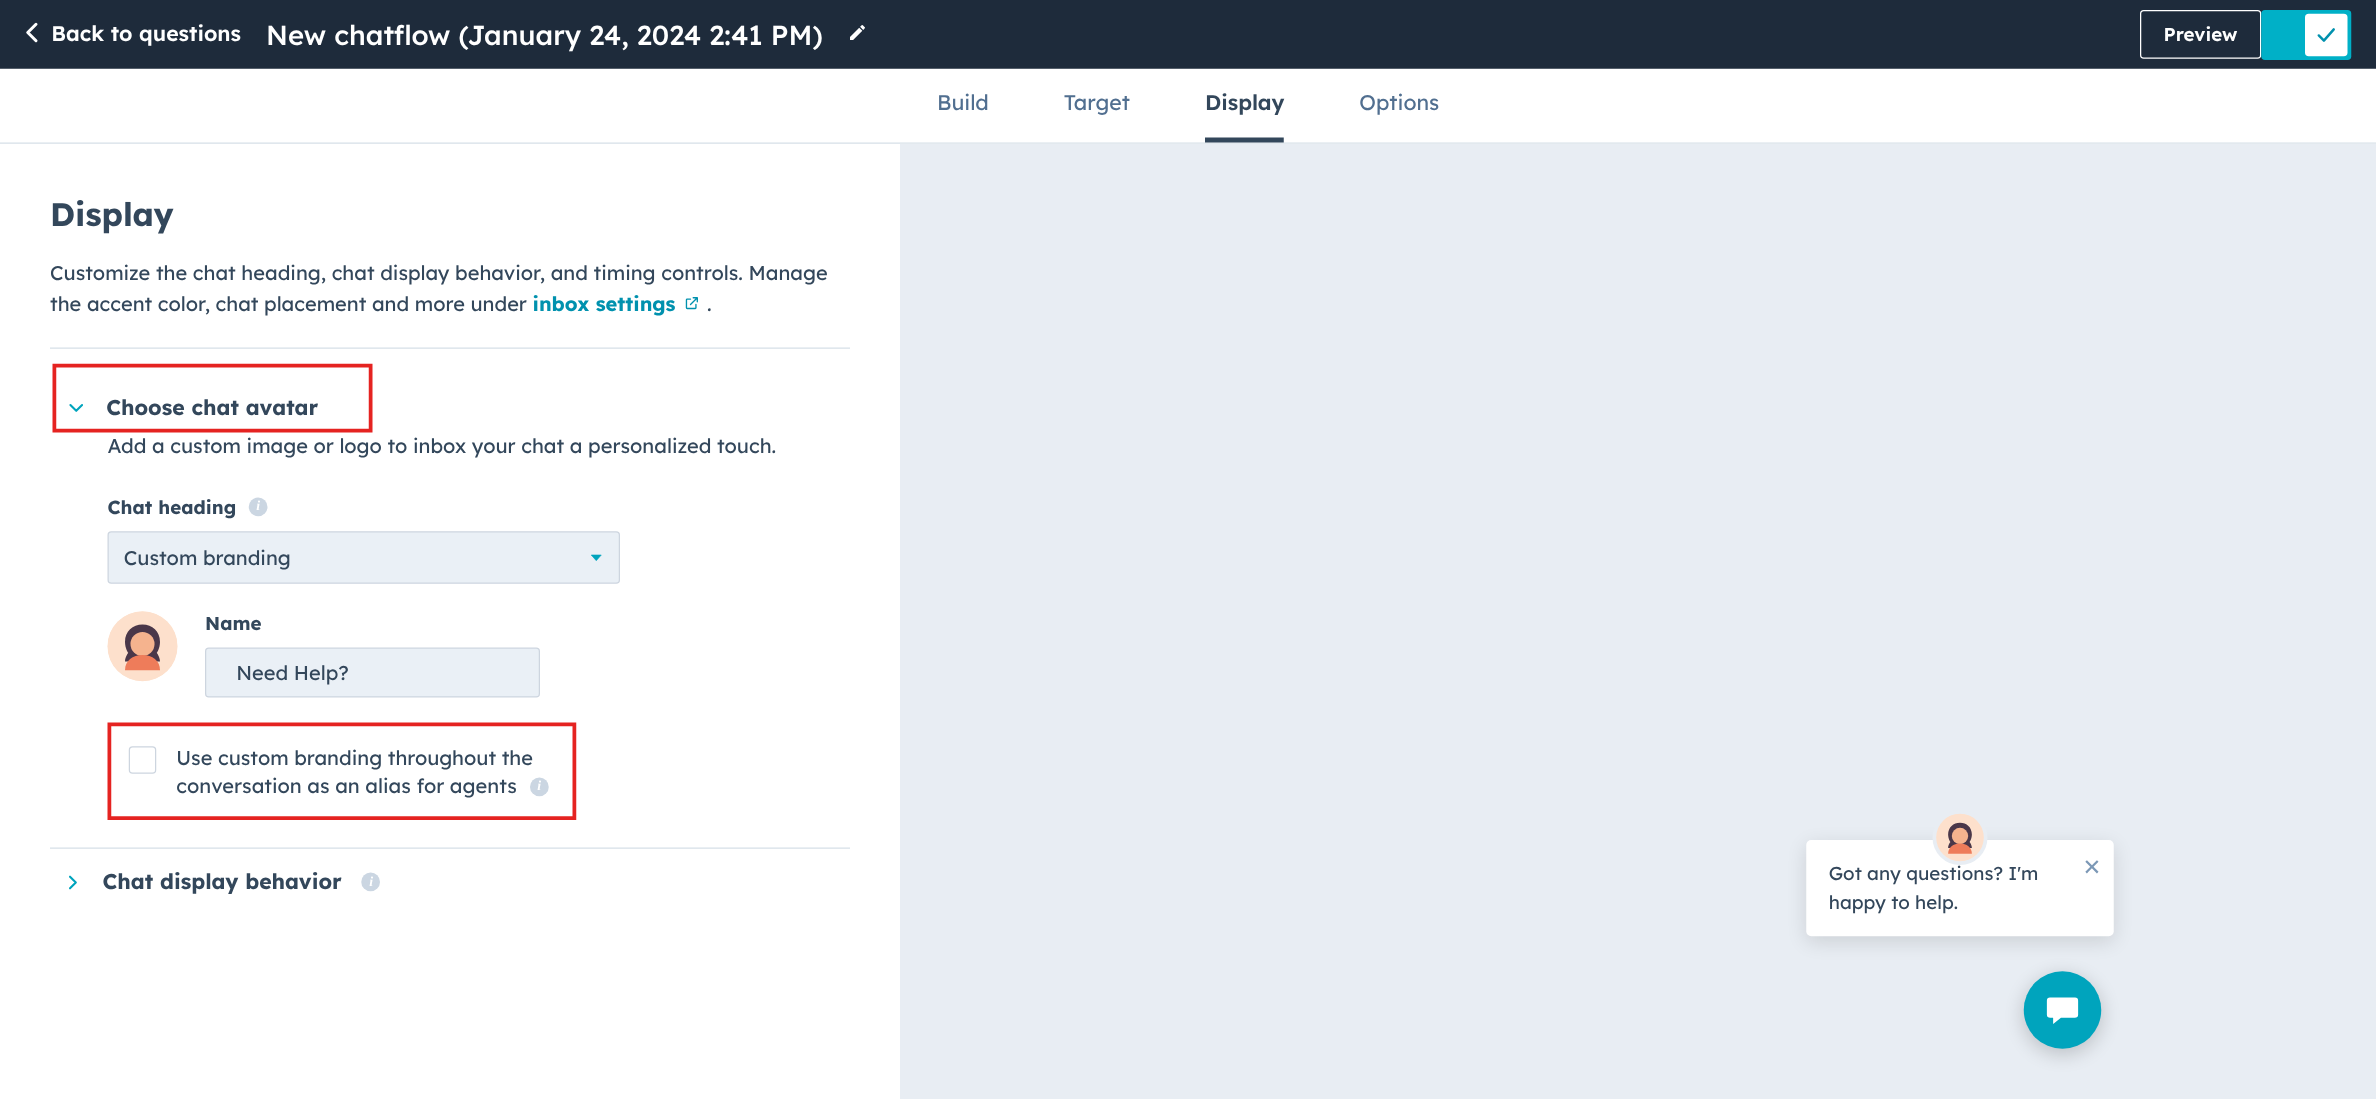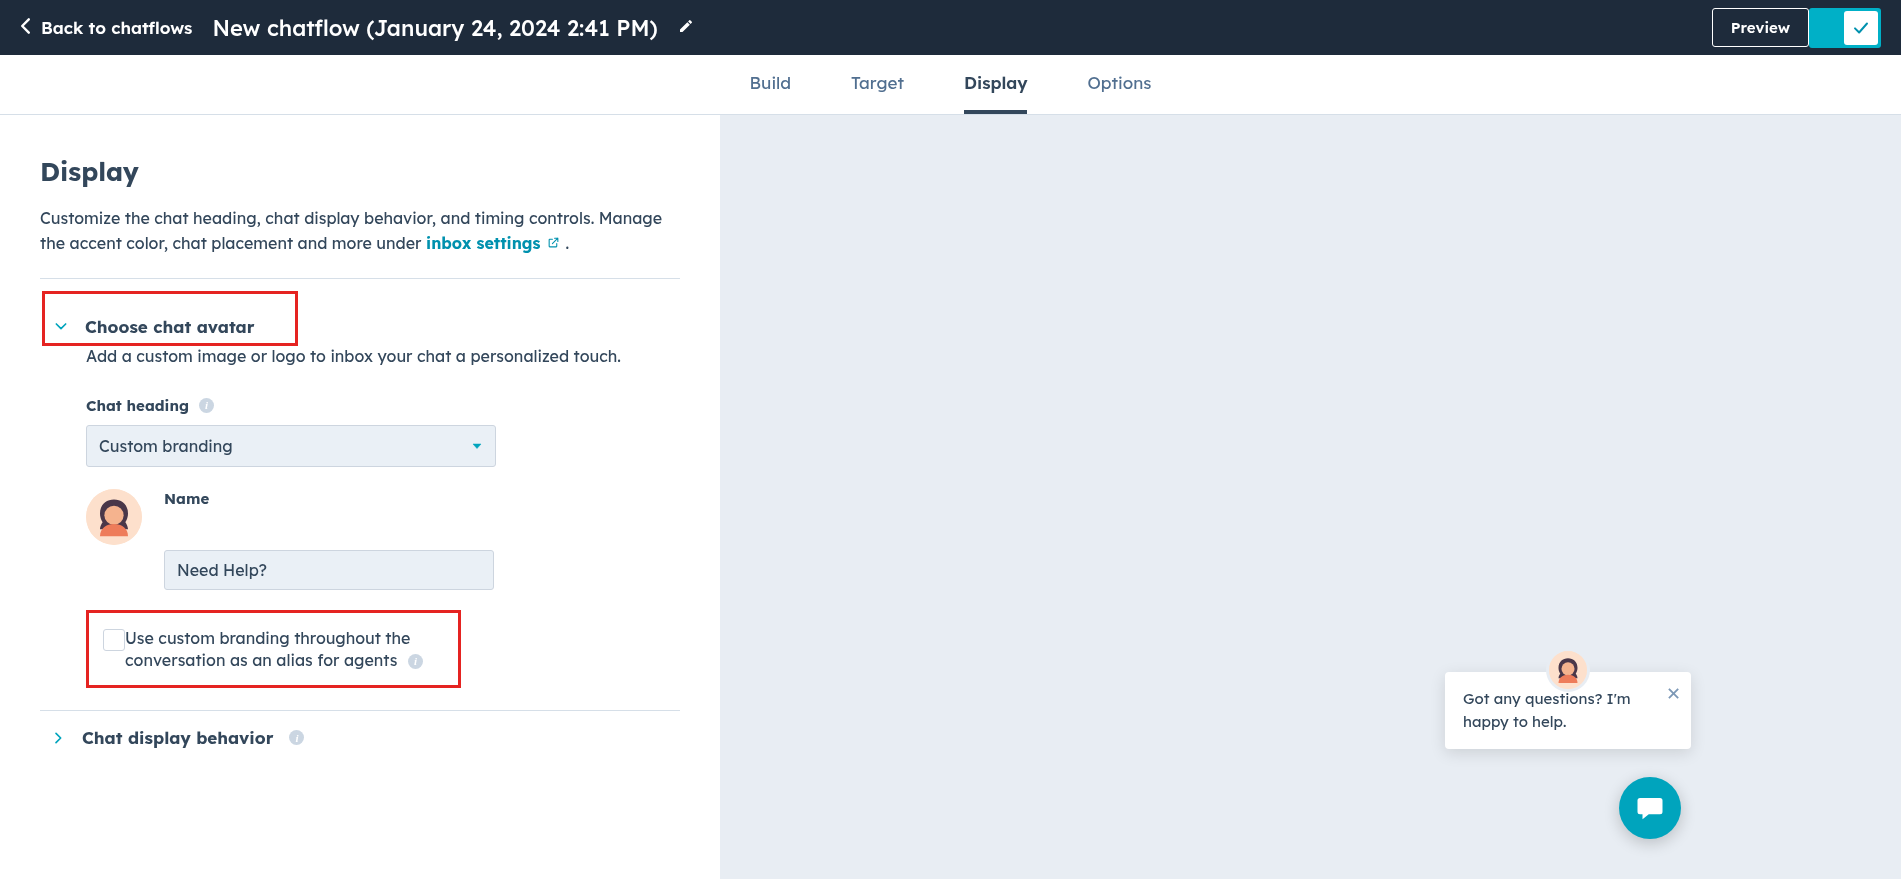--- a/index.html
+++ b/index.html
@@ -52,22 +52,22 @@
   .section-header .label{font-size:17px;font-weight:700;color:var(--navy);}
   .section-body{padding:0 0 22px 46px;}
   .section-desc{font-size:16px;color:var(--navy);margin:0 0 30px 0;}
   .field-label{font-size:15px;font-weight:700;color:var(--navy);display:flex;align-items:center;gap:10px;margin-bottom:10px;}
   .info-icon{width:15px;height:15px;border-radius:50%;background:#cbd6e2;color:#fff;display:inline-flex;align-items:center;justify-content:center;font-size:11px;font-weight:700;font-family:Georgia,serif;font-style:italic;}
   .select{width:410px;height:42px;background:var(--grey-light);border:1px solid var(--grey-border);border-radius:3px;display:flex;align-items:center;padding:0 12px;justify-content:space-between;cursor:pointer;font-size:16px;color:var(--navy);}
   .select .caret svg{stroke:#00a4bd;fill:#00a4bd;}
   .avatar-row{display:flex;align-items:flex-start;gap:22px;margin-top:22px;}
   .avatar{width:56px;height:56px;border-radius:50%;background:#fde2cf;display:flex;align-items:center;justify-content:center;overflow:hidden;flex-shrink:0;}
   .name-col{flex:0 0 330px;}
-  .text-input{width:330px;height:40px;background:var(--grey-light);border:1px solid var(--grey-border);border-radius:3px;padding:0 12px;font-size:16px;color:var(--navy);margin-top:32px;}
-  .checkbox-row{display:flex;align-items:flex-start;margin-top:24px;max-width:360px;}
+  .text-input{width:268px;height:40px;background:var(--grey-light);border:1px solid var(--grey-border);border-radius:3px;padding:0 24px;font-size:16px;color:var(--navy);}
+  .checkbox-row{display:flex;align-items:flex-start;gap:16px;margin-top:24px;max-width:360px;}
   .checkbox{width:22px;height:22px;border:1px solid var(--grey-border);border-radius:3px;background:#fff;flex-shrink:0;cursor:pointer;margin-top:2px;}
   .checkbox-label{font-size:16px;color:var(--navy);line-height:1.4;}
   
   .hl1{position:relative;display:inline-flex;align-items:center;gap:16px;border:3px solid var(--red-highlight);padding:22px 40px 6px 8px;margin-left:2px;}
   .hl2{border:3px solid var(--red-highlight);padding:14px 18px 14px 14px;margin-top:20px;max-width:375px;}
   
   .chat-bubble{position:absolute;right:210px;bottom:140px;width:246px;background:#fff;border-radius:4px;box-shadow:0 4px 16px rgba(0,0,0,.12);padding:16px 18px;font-size:15px;color:var(--navy);line-height:1.5;}
   .chat-bubble .close{position:absolute;top:8px;right:10px;cursor:pointer;color:#7c98b6;font-size:18px;}
   .chat-avatar{position:absolute;top:-24px;left:50%;transform:translateX(-50%);width:44px;height:44px;border-radius:50%;background:#fde2cf;border:3px solid #e8edf3;display:flex;align-items:center;justify-content:center;overflow:hidden;}
   .chat-launcher{position:absolute;right:220px;bottom:50px;width:62px;height:62px;border-radius:50%;background:#00a4bd;display:flex;align-items:center;justify-content:center;cursor:pointer;box-shadow:0 4px 16px rgba(0,0,0,.2);}
@@ -78,21 +78,21 @@
 </head>
 <body>
 
 <div class="topbar">
   <div class="back">
     <span>
       <svg viewBox="0 0 10 16" fill="none">
           <path d="M8 2 L2 8 L8 14" stroke="#fff" stroke-width="2.2" stroke-linecap="round" stroke-linejoin="round"></path>
         </svg>
     </span>
-    <span class="back-label">Back to chatflows</span>
+    <span class="back-label">Back to questions</span>
   </div>
   <div class="title-wrap">
     <span class="title">New chatflow (January 24, 2024 2:41 PM)</span>
     <span class="edit-icon">
       <svg viewBox="0 0 24 24">
           <path d="M3 17.25V21h3.75L17.81 9.94l-3.75-3.75L3 17.25zM20.71 7.04a1 1 0 0 0 0-1.41l-2.34-2.34a1 1 0 0 0-1.41 0l-1.83 1.83 3.75 3.75 1.83-1.83z"></path>
         </svg>
     </span>
   </div>
   <div class="right-actions">

